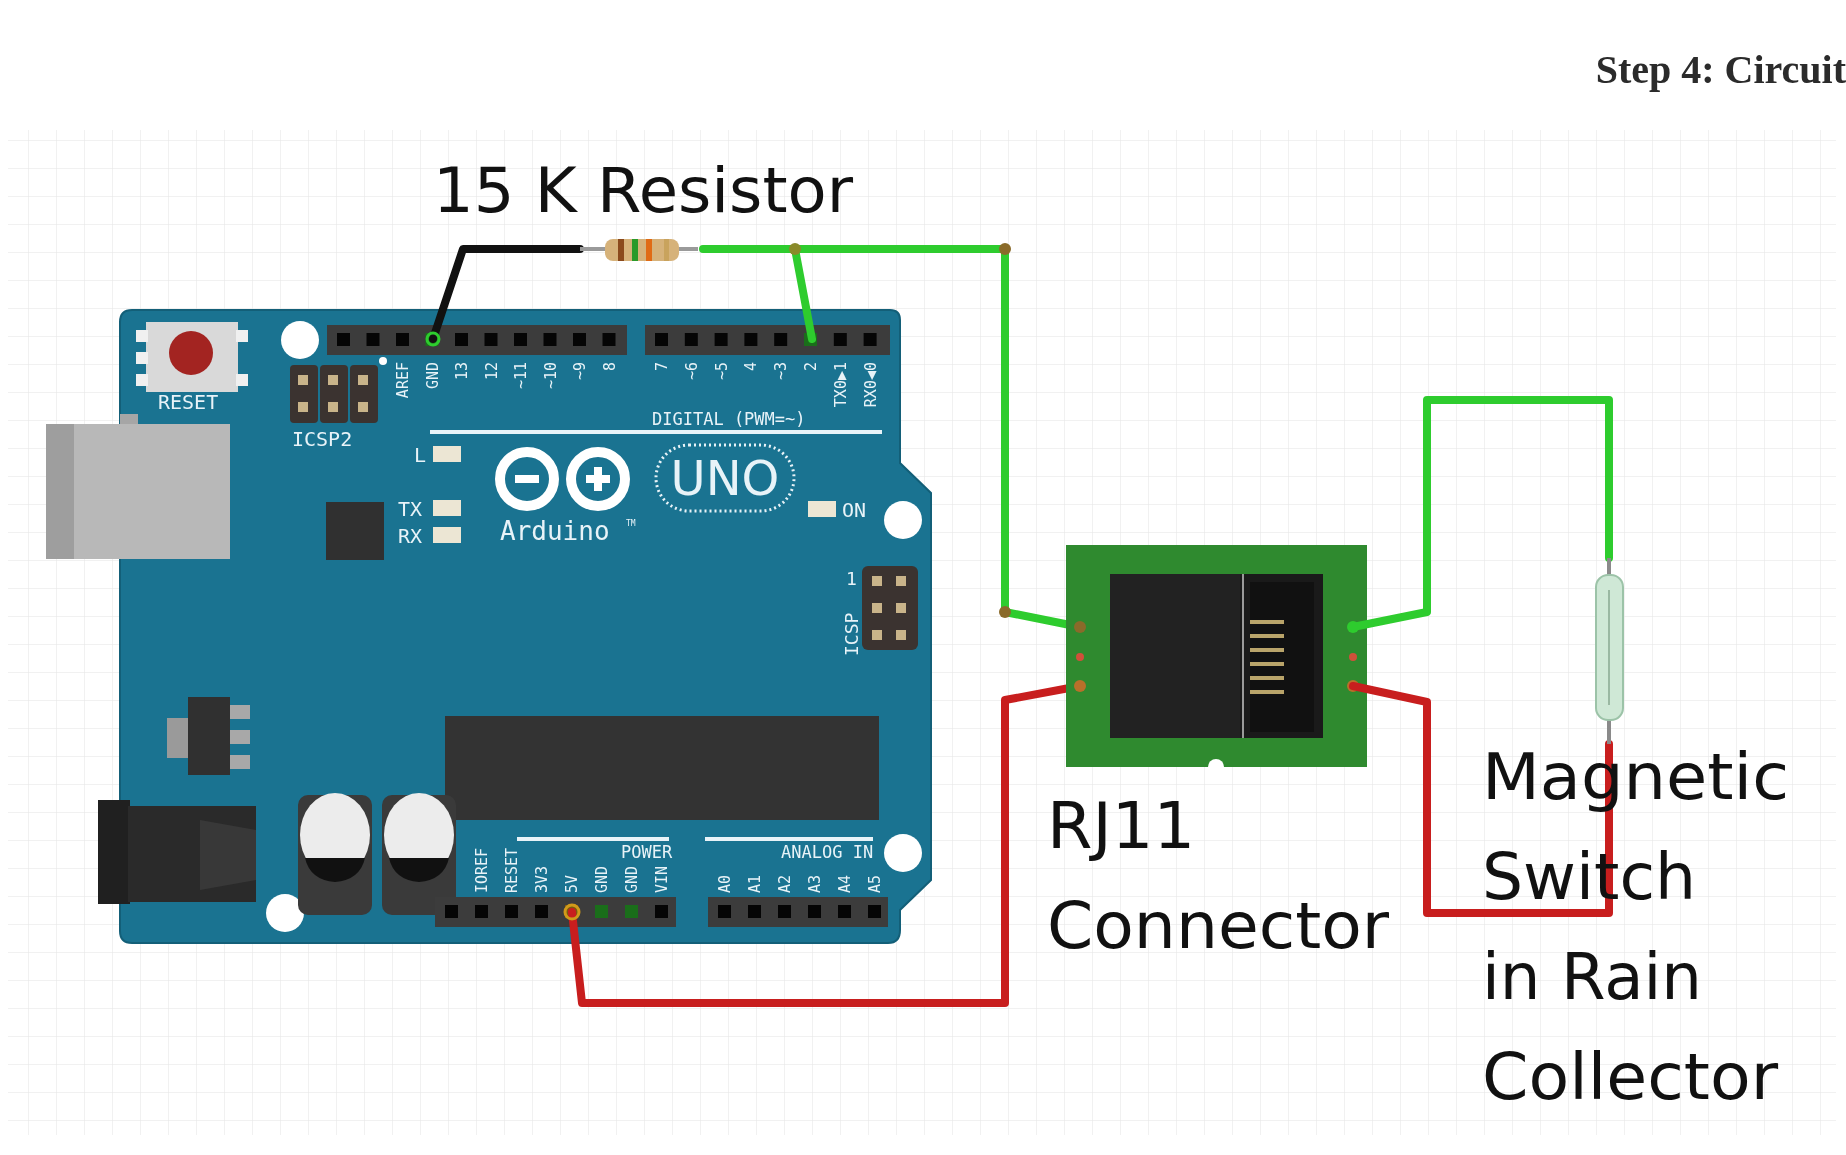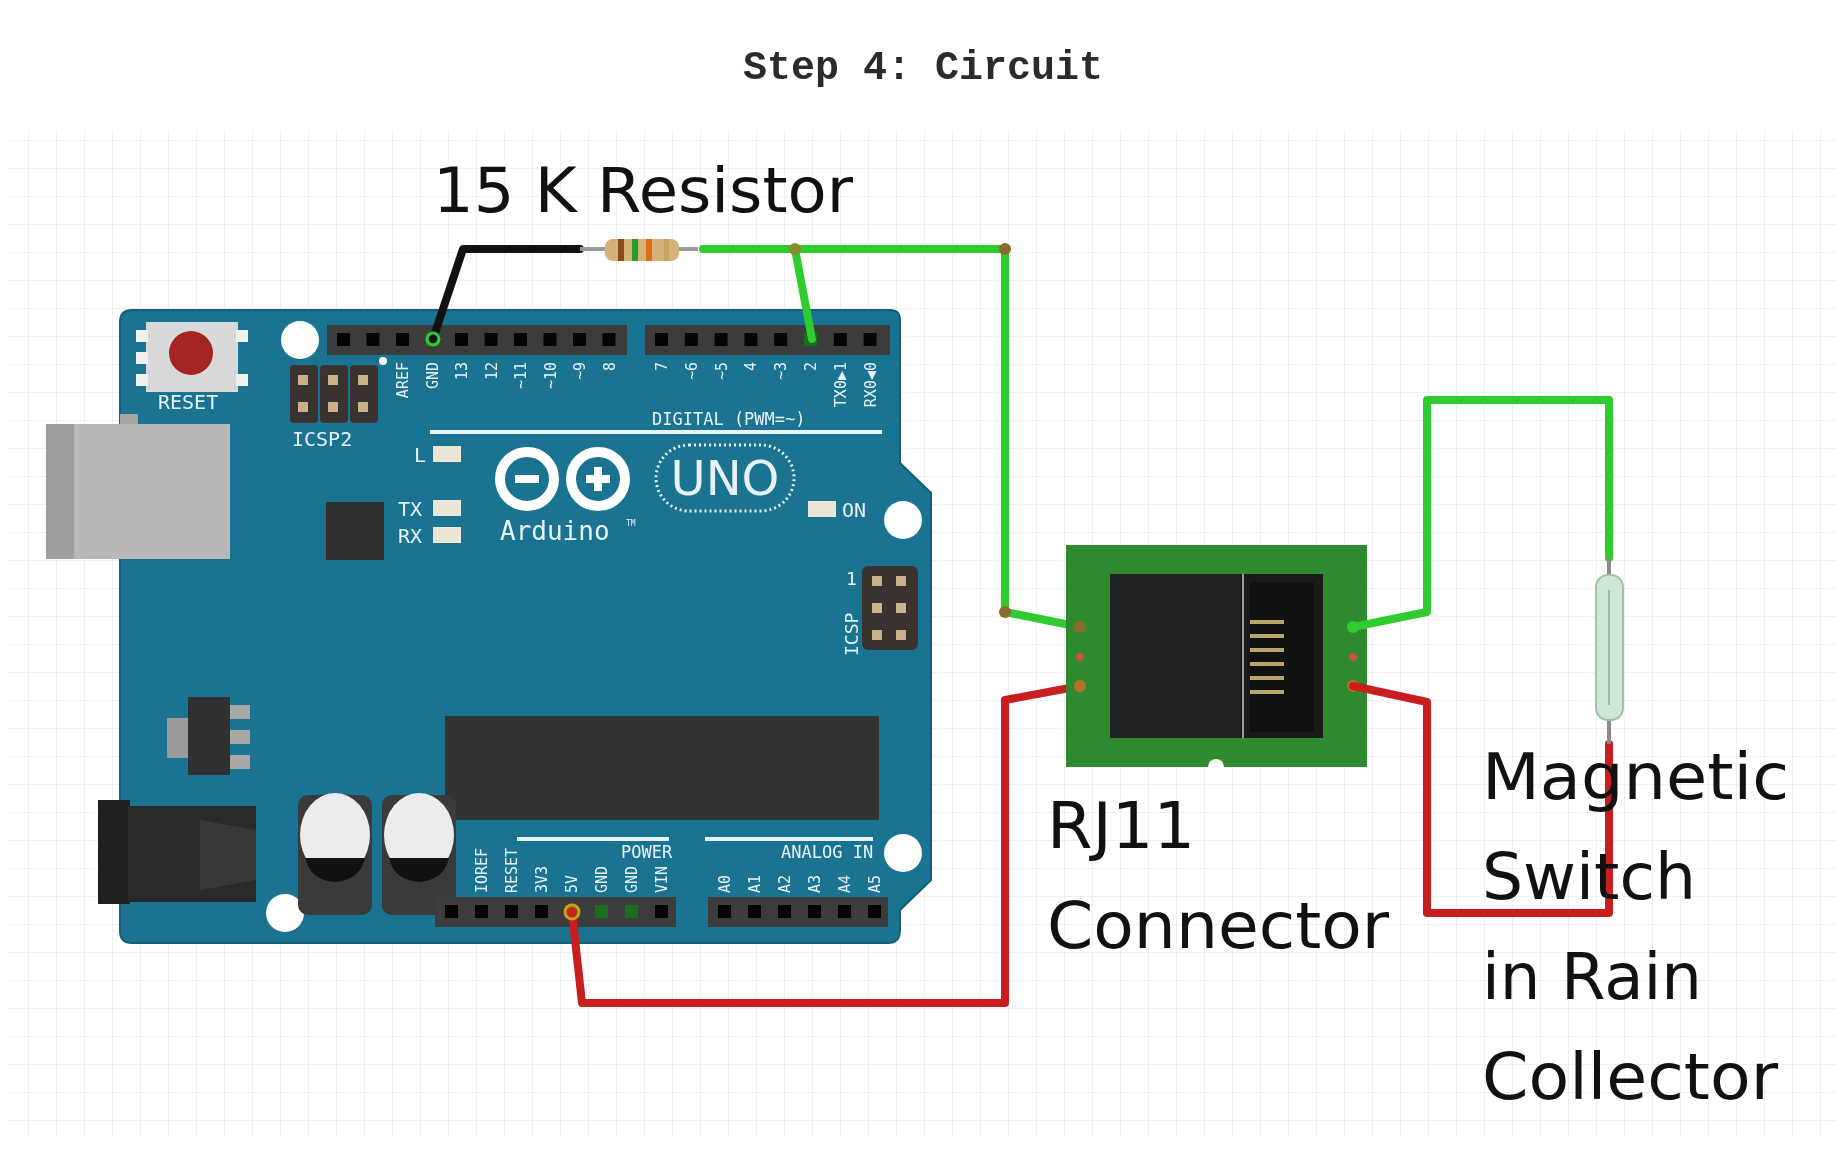--- a/index.html
+++ b/index.html
@@ -1,17 +1,17 @@
 <!DOCTYPE html>
 <html><head>
 <meta charset="utf-8">
 <style>
   html, body { margin: 0; padding: 0; background: #ffffff; }
   body { width: 1846px; height: 1155px; overflow: hidden; position: relative; font-family: "Liberation Sans", sans-serif; }
-  #page-title { position: absolute; left: 0; top: 46px; width: 1846px; text-align: center; font-family: Liberation Mono, monospace; font-weight: bold; font-size: 40px; color: #2b2b2b; margin: 0; }
+  #page-title { position: absolute; left: 0; top: 46px; width: 1846px; text-align: right; font-family: Liberation Serif, serif; font-weight: bold; font-size: 40px; color: #2b2b2b; margin: 0; }
   #diagram { position: absolute; left: 0; top: 0; }
   .lbl-big { font-family: "DejaVu Sans", sans-serif; fill: #111; }
   .pin-lbl { font-family: "DejaVu Sans Mono", monospace; fill: #e8f3f8; font-size: 15px; }
   .board-lbl { font-family: "DejaVu Sans Mono", monospace; fill: #e8f3f8; }
 </style>
 </head>
 <body>
 
 <h1 id="page-title">Step 4: Circuit</h1>
 

